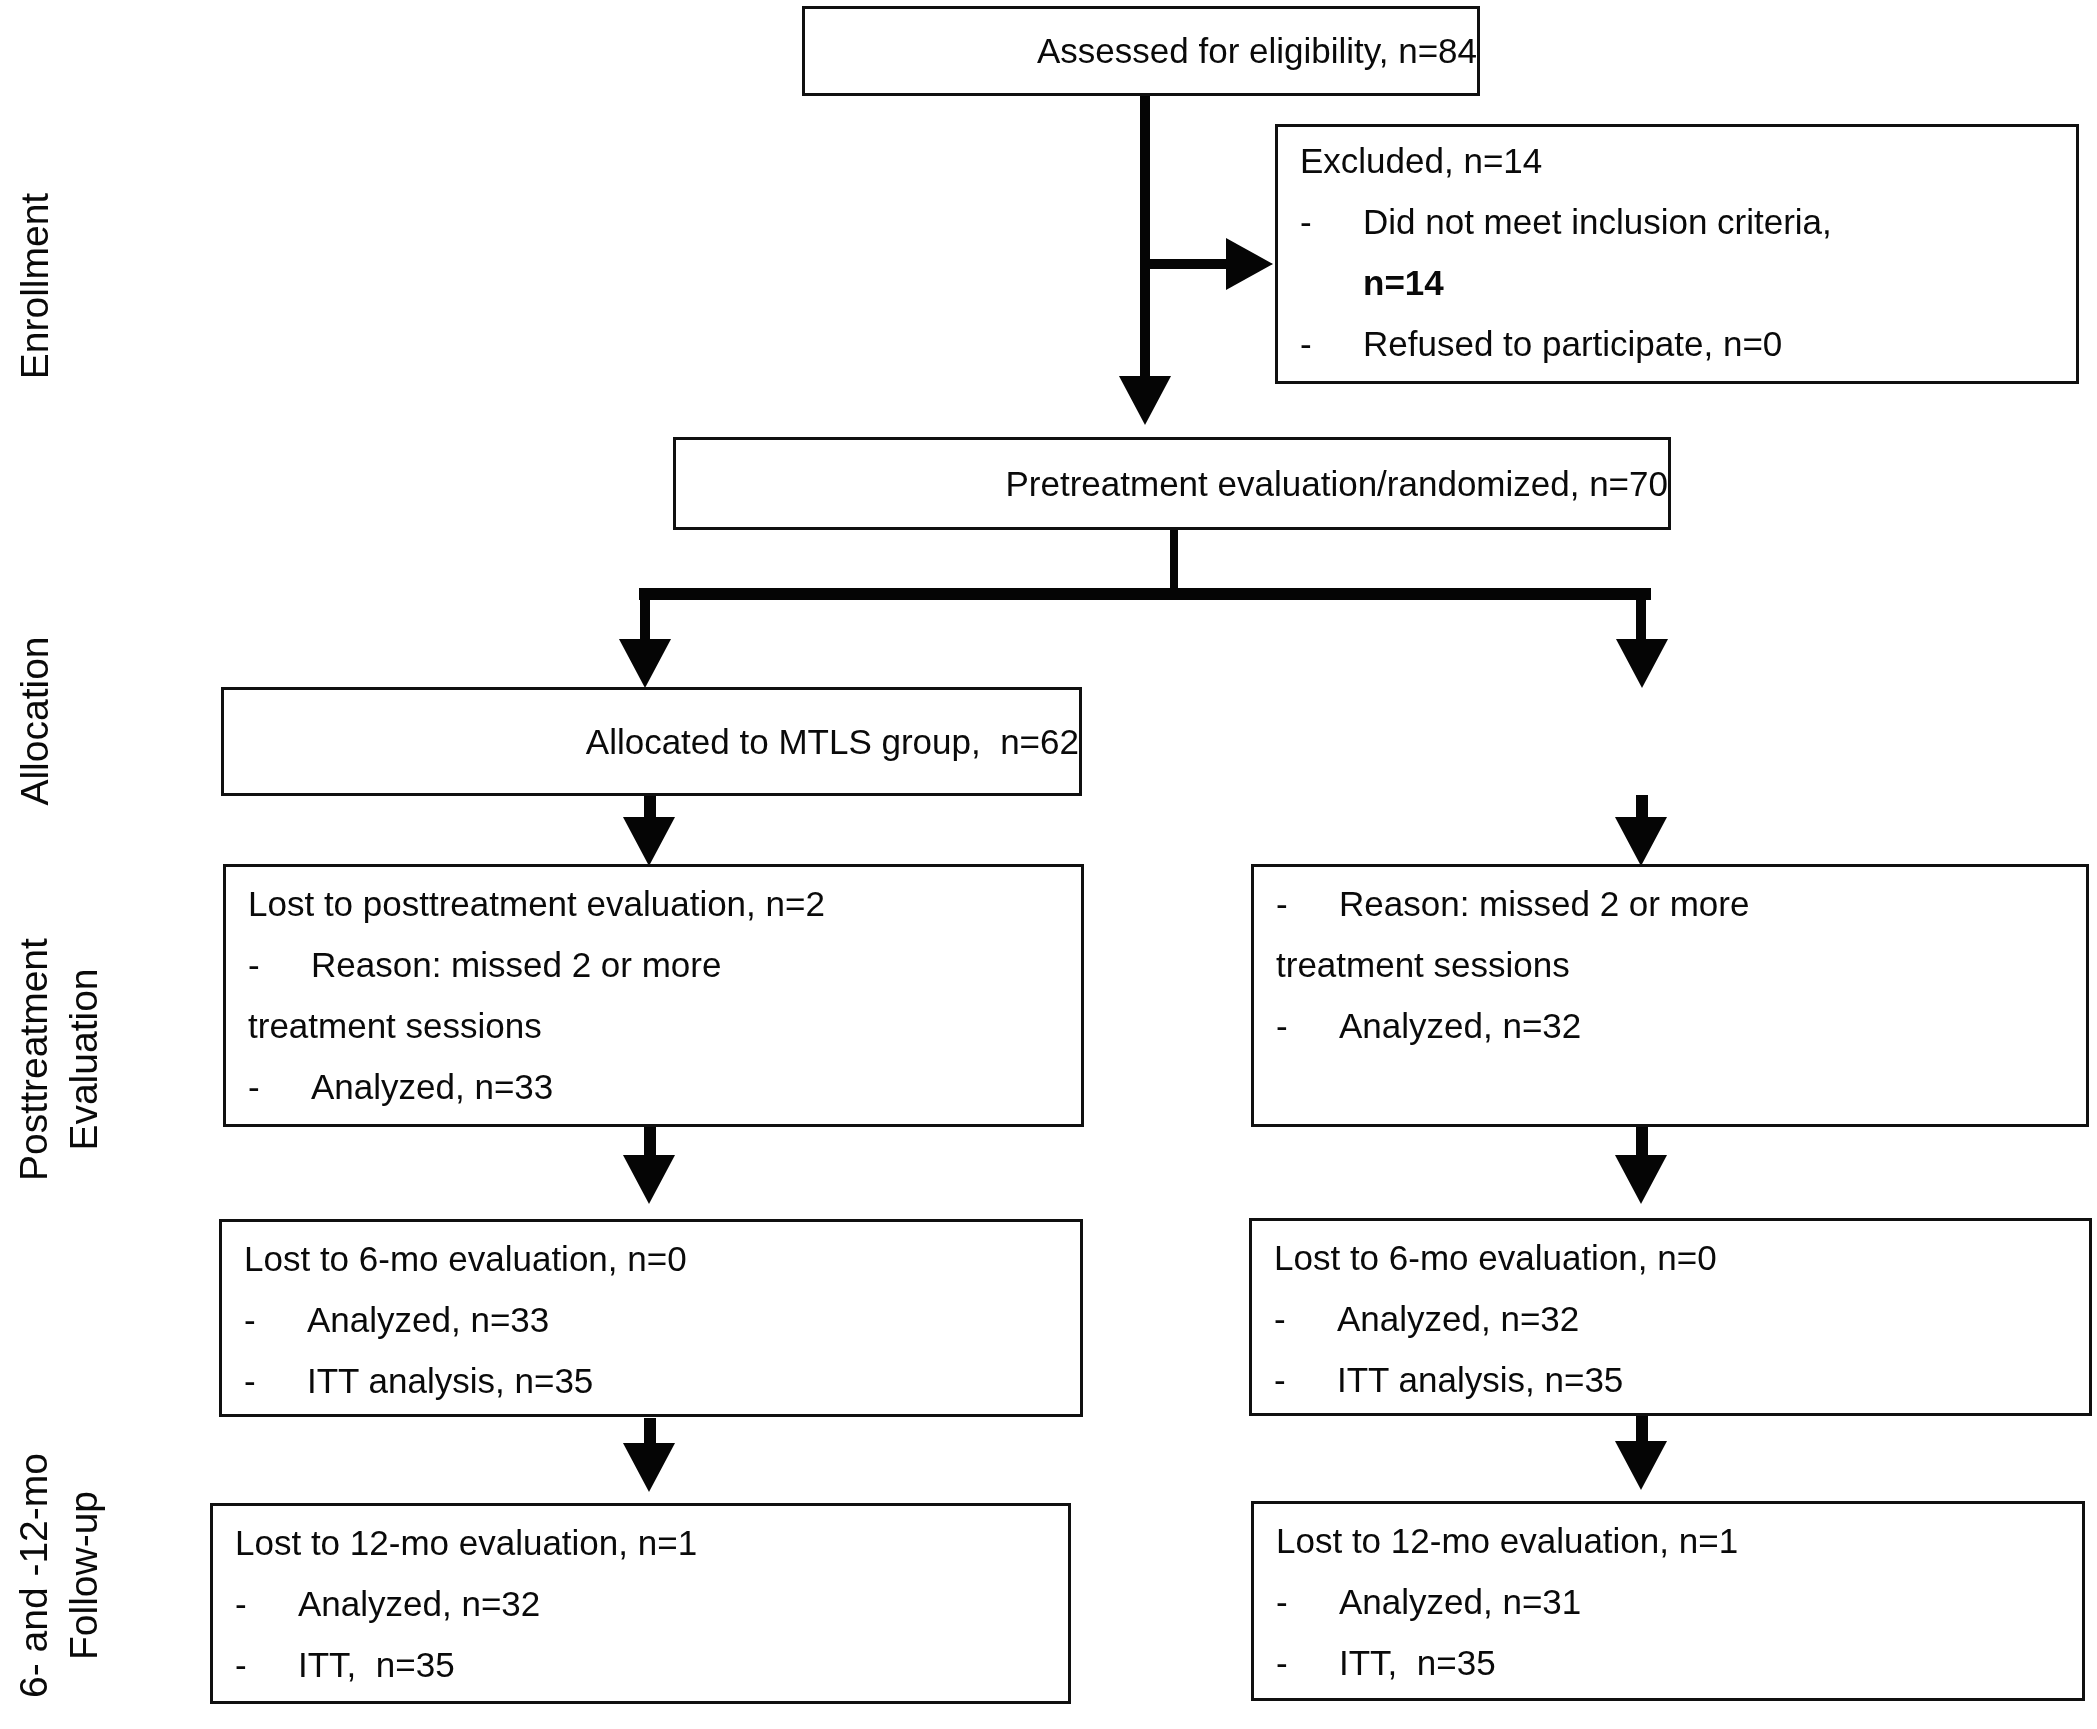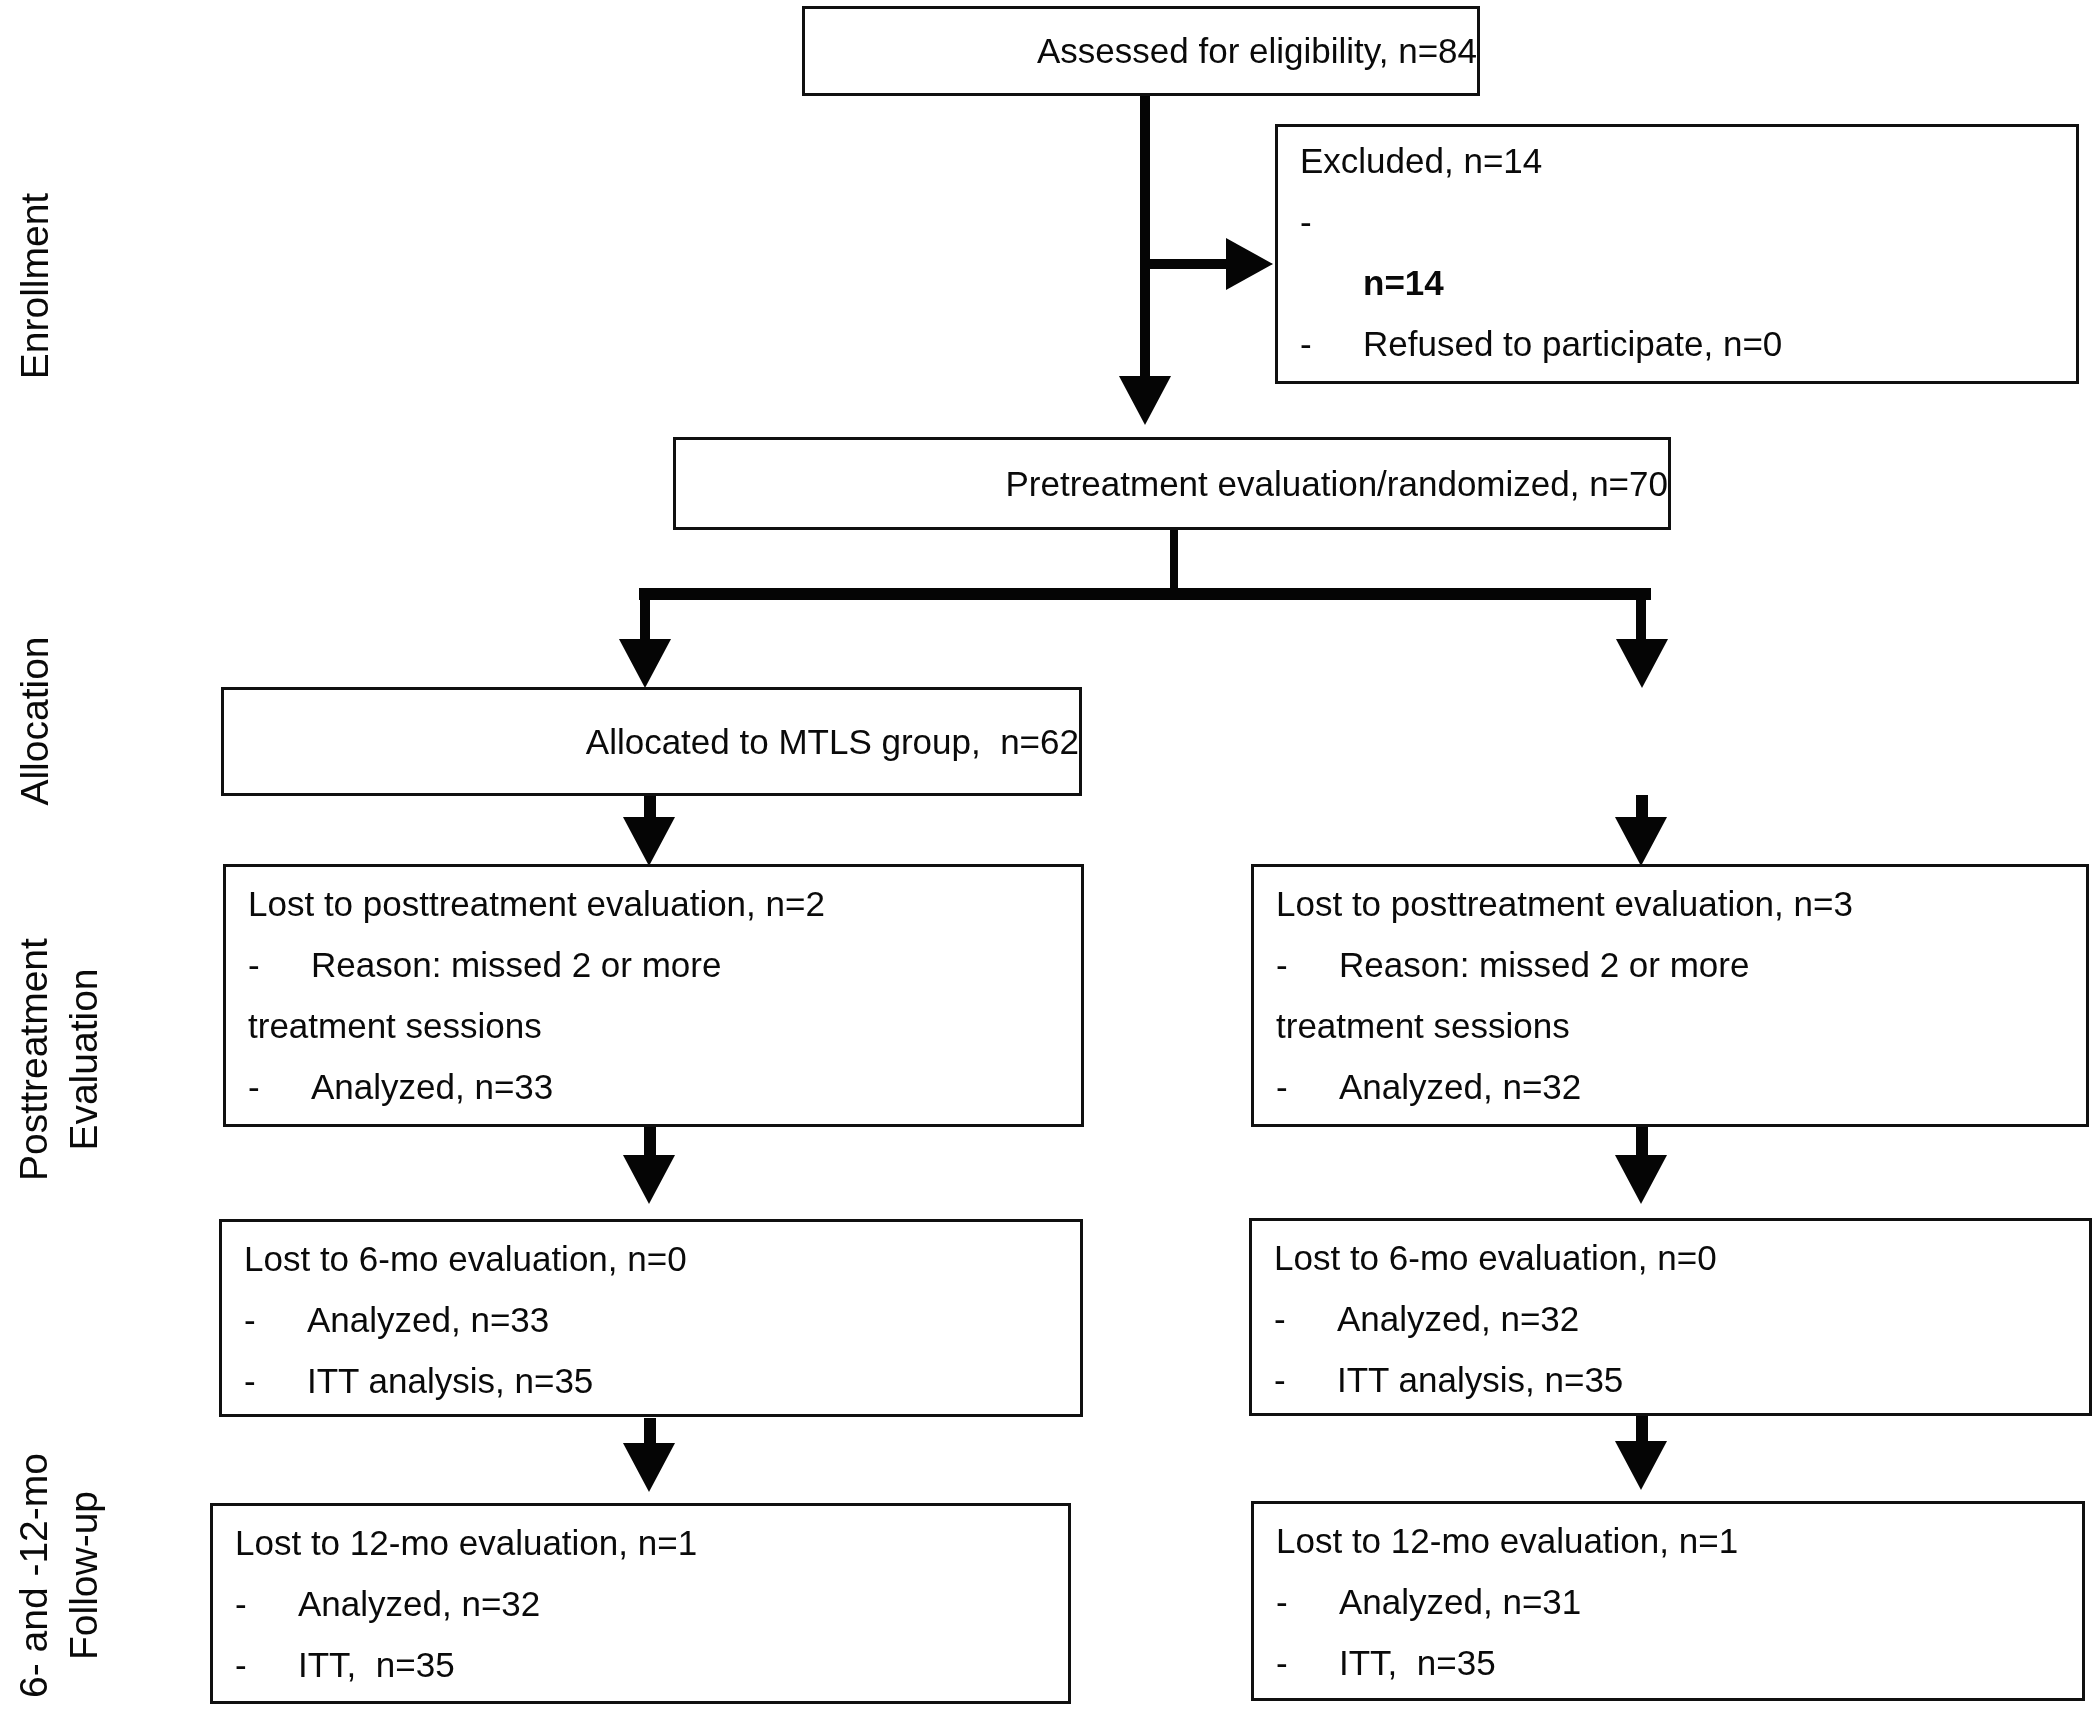--- a/index.html
+++ b/index.html
@@ -111,20 +111,21 @@
   <div class="box center-box" style="left:802px; top:6.3px; width:678px; height:90px;">
     <span class="t">Assessed for eligibility, n=84</span>
   </div>
 
   <div class="box multi" style="left:1275px; top:124px; width:804px; height:260px; padding-top:3.1px;">
     <div class="bl">
         <span class="t">Excluded, n=14</span>
       </div>
     <div class="bl">
         <span class="m">-</span>
+        <span class="t">Did not meet inclusion criteria,</span>
       </div>
     <div class="bl cont-indent">
         <span class="t">n=14</span>
       </div>
     <div class="bl">
         <span class="m">-</span>
         <span class="t">Refused to participate, n=0</span>
       </div>
   </div>
 
@@ -147,23 +148,20 @@
     <div class="bl">
         <span class="t">treatment sessions</span>
       </div>
     <div class="bl">
         <span class="m">-</span>
         <span class="t">Analyzed, n=33</span>
       </div>
   </div>
   <div class="box multi" style="left:1251px; top:864px; width:838px; height:263px;">
     <div class="bl">
-        <span class="t">Lost to posttreatment evaluation, n=3</span>
-      </div>
-    <div class="bl">
         <span class="m">-</span>
         <span class="t">Reason: missed 2 or more</span>
       </div>
     <div class="bl">
         <span class="t">treatment sessions</span>
       </div>
     <div class="bl">
         <span class="m">-</span>
         <span class="t">Analyzed, n=32</span>
       </div>

